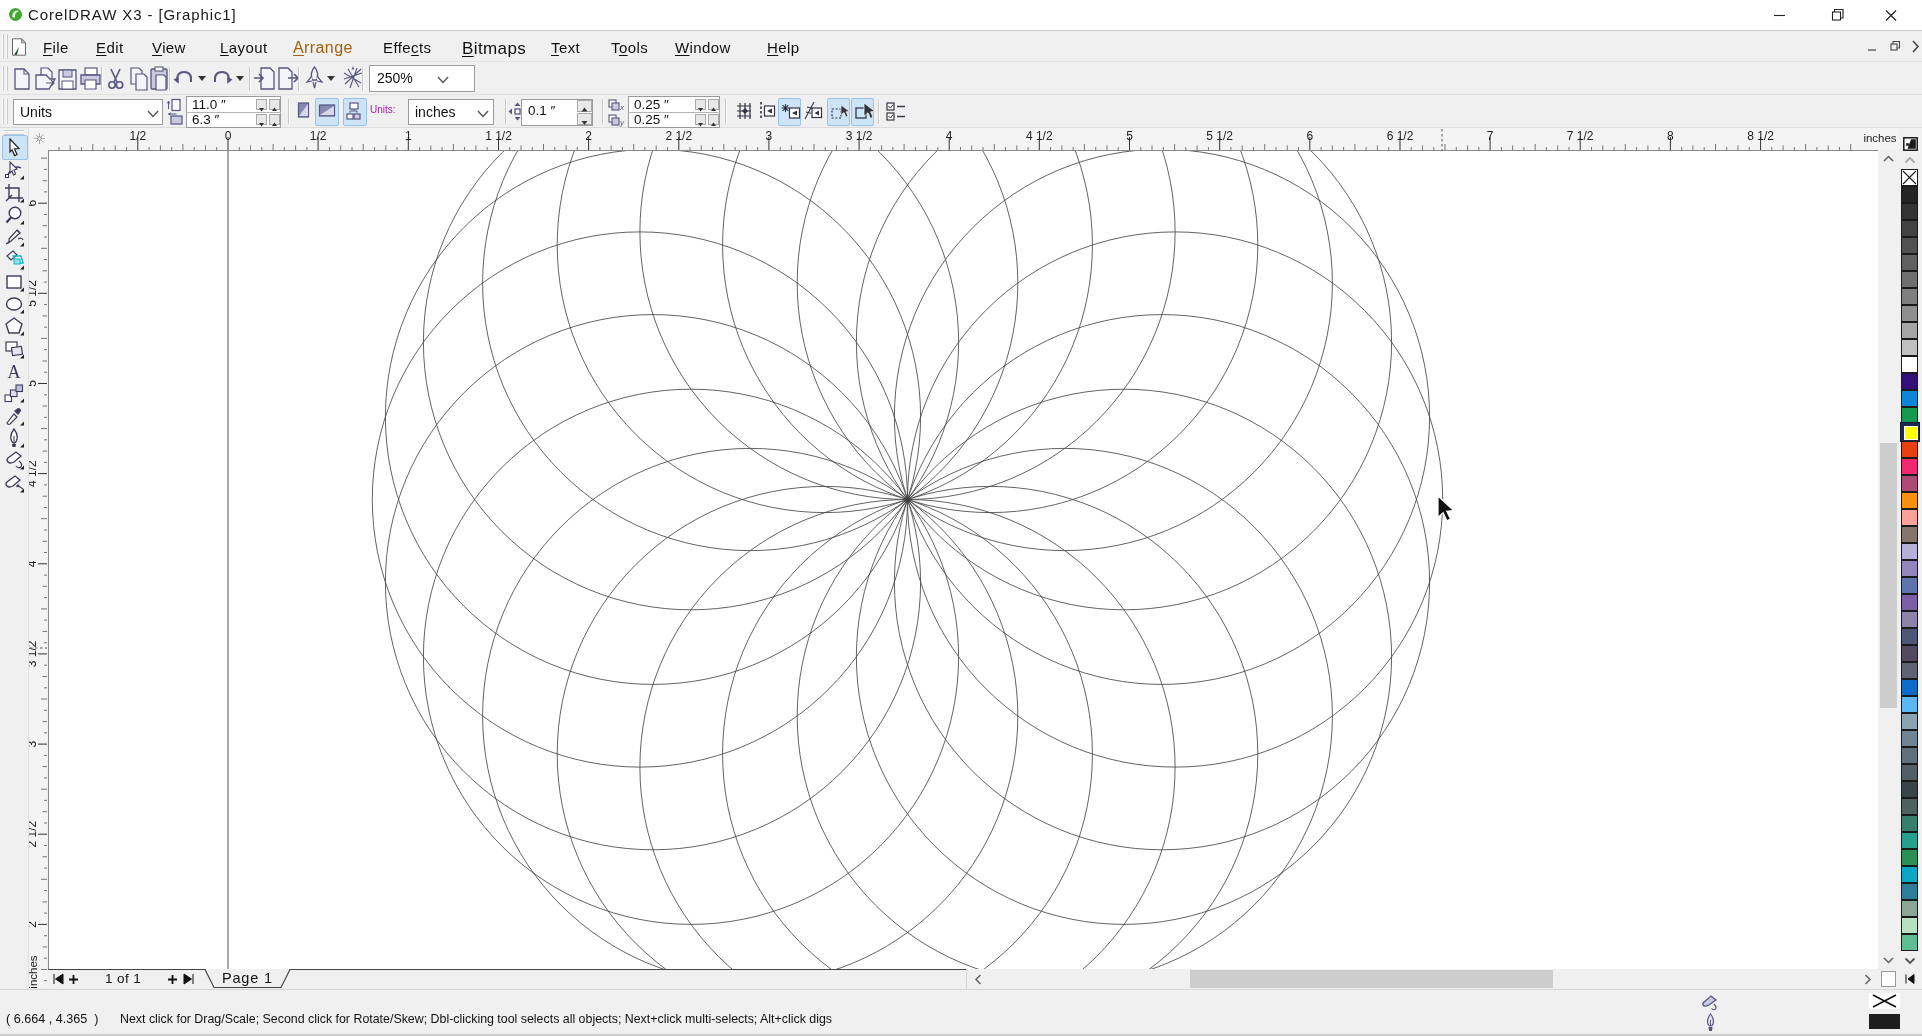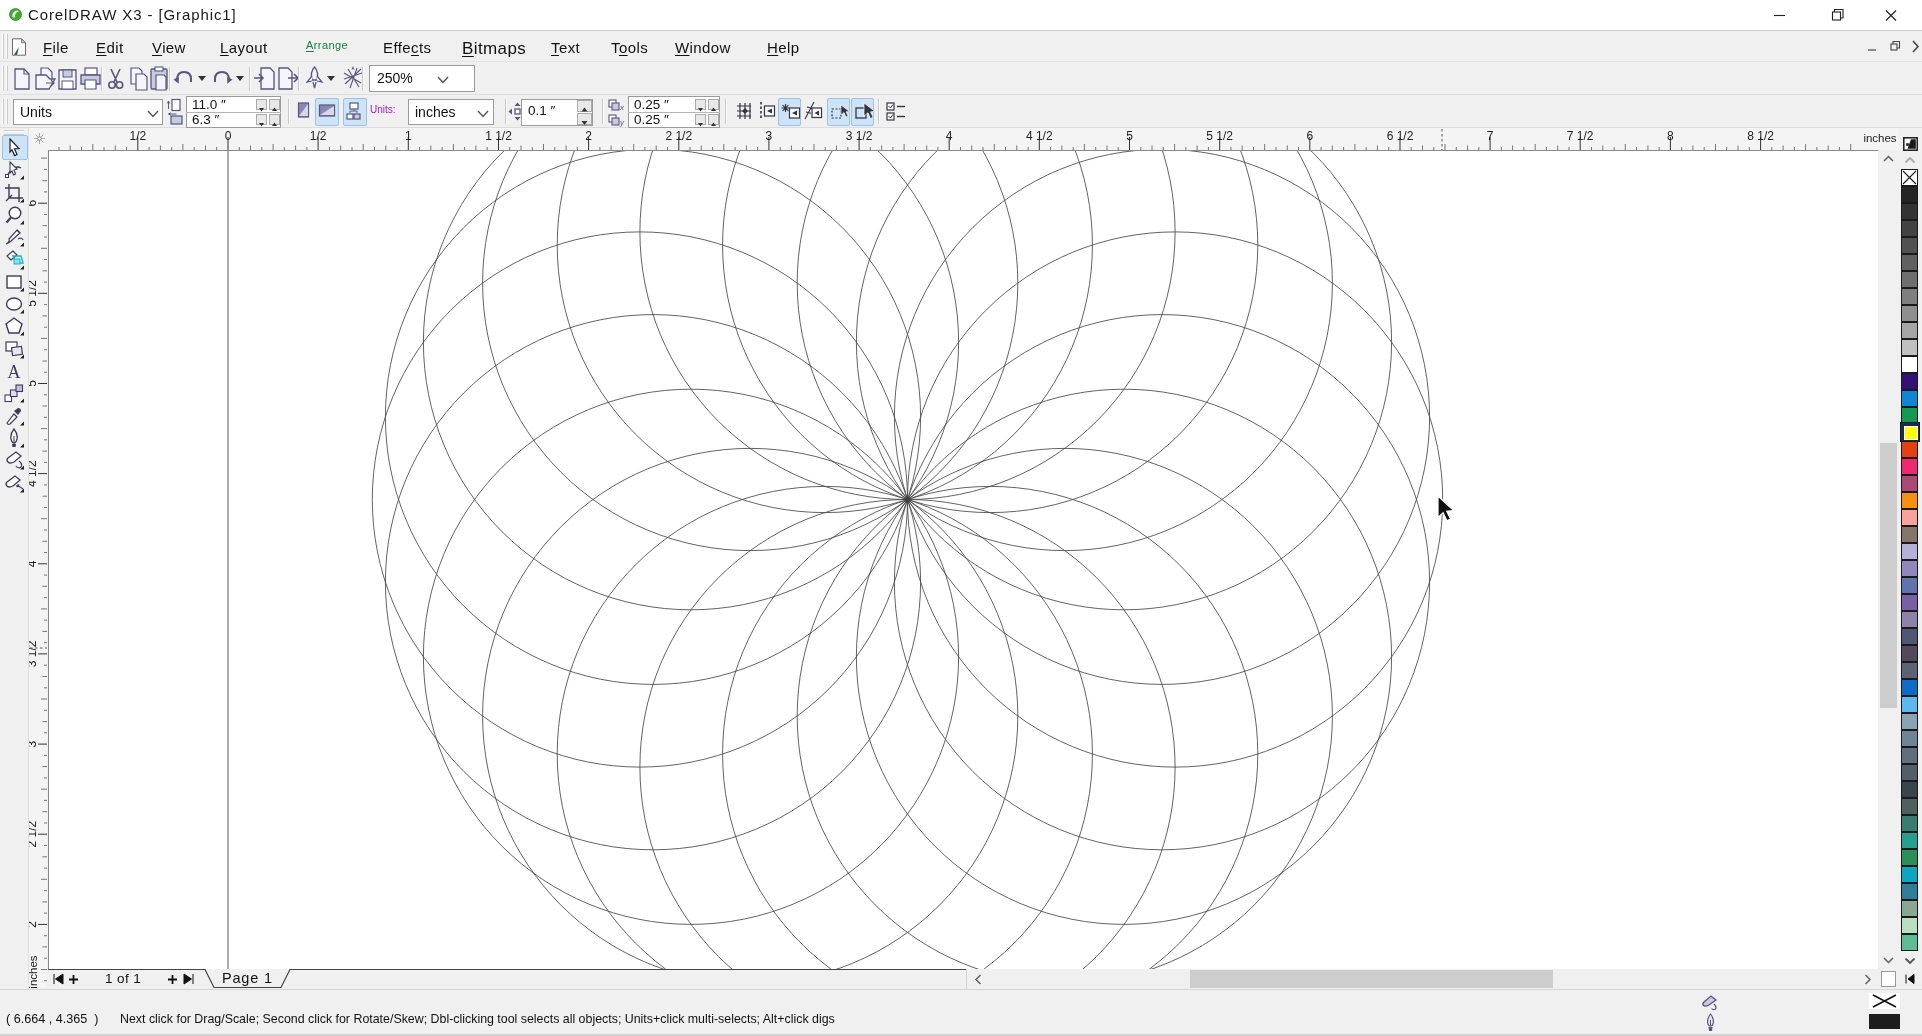--- a/index.html
+++ b/index.html
@@ -25,21 +25,21 @@
 <div class="ab" style="left:6px;top:34px;width:2px;height:25px;border-left:1px solid #fdfdfd;border-right:1px solid #c9c9c9"></div>
 <svg class="ab" style="left:11px;top:38px" width="16" height="18" viewBox="0 0 16 18">
     <path d="M1.5 .8 H10.5 L14.5 4.8 V17.2 H1.5 Z" fill="#fdfdfd" stroke="#6a6a6a" stroke-width="1"></path>
     <path d="M10.5 .8 L10.5 4.8 H14.5 Z" fill="#cfcfcf" stroke="#6a6a6a" stroke-width="0.8"></path>
     <path d="M3 16.8 L8 9 L6 16.8Z" fill="#1d5c20"></path>
   </svg>
 <div class="ab" style="left:43px;top:39px;font-size:15px;letter-spacing:0.4px;color:#111"><u>F</u>ile</div>
 <div class="ab" style="left:96px;top:39px;font-size:15px;letter-spacing:0.4px;color:#111"><u>E</u>dit</div>
 <div class="ab" style="left:152px;top:39px;font-size:15px;letter-spacing:0.4px;color:#111"><u>V</u>iew</div>
 <div class="ab" style="left:220px;top:39px;font-size:15px;letter-spacing:0.4px;color:#111"><u>L</u>ayout</div>
-<div class="ab" style="left:306px;top:39px;font-size:11px;letter-spacing:0.4px;color:#15803d"><u>A</u>rrange</div>
+<div class="ab" style="left:293px;top:39px;font-size:16px;letter-spacing:0.4px;color:#a16207"><u>A</u>rrange</div>
 <div class="ab" style="left:383px;top:39px;font-size:15px;letter-spacing:0.4px;color:#111">Effe<u>c</u>ts</div>
 <div class="ab" style="left:462px;top:39px;font-size:17px;letter-spacing:0.4px;color:#111"><u>B</u>itmaps</div>
 <div class="ab" style="left:551px;top:39px;font-size:15px;letter-spacing:0.4px;color:#111"><u>T</u>ext</div>
 <div class="ab" style="left:611px;top:39px;font-size:15px;letter-spacing:0.4px;color:#111">T<u>o</u>ols</div>
 <div class="ab" style="left:675px;top:39px;font-size:15px;letter-spacing:0.4px;color:#111"><u>W</u>indow</div>
 <div class="ab" style="left:767px;top:39px;font-size:15px;letter-spacing:0.4px;color:#111"><u>H</u>elp</div>
 <svg class="ab" style="left:1862px;top:31px" width="60" height="31" viewBox="0 0 60 31">
     <path d="M6 19 H14" stroke="#444" stroke-width="1.2"></path>
     <rect x="29" y="13" width="6" height="6" fill="none" stroke="#444" stroke-width="1.1"></rect>
     <path d="M31 13 V10.5 H37.5 V17 H35" fill="none" stroke="#444" stroke-width="1.1"></path>
@@ -502,21 +502,21 @@
     </svg>
     <div class="ab" style="left:223px;top:1px;width:363px;height:18px;background:#cdcdcd"></div>
   </div>
 <div class="ab" style="left:1879px;top:969px;width:19px;height:20px;background:#f0f0f0"></div>
 <div class="ab" style="left:1881px;top:971px;width:15px;height:16px;background:#fff;border:1px solid #999"></div>
 <svg class="ab" style="left:1904px;top:973px" width="12" height="12" viewBox="0 0 12 12">
     <path d="M2 1.5 V10.5 M10 1.5 L4 6 L10 10.5Z" fill="#111" stroke="#111" stroke-width="1"></path>
   </svg>
 <div class="ab" style="left:0;top:989px;width:1922px;height:47px;background:#f0f0f0;border-top:1px solid #d5d5d5;border-bottom:2px solid #cfcfcf"></div>
 <div class="ab" style="left:6px;top:1012px;font-size:12.6px;color:#111">( 6.664 , 4.365&nbsp;&nbsp;)</div>
-<div class="ab" style="left:120px;top:1012px;font-size:12.4px;color:#111">Next click for Drag/Scale; Second click for Rotate/Skew; Dbl-clicking tool selects all objects; Units+click multi-selects; Alt+click digs</div>
+<div class="ab" style="left:120px;top:1012px;font-size:12.4px;color:#111">Next click for Drag/Scale; Second click for Rotate/Skew; Dbl-clicking tool selects all objects; Next+click multi-selects; Alt+click digs</div>
 <svg class="ab" style="left:1700px;top:994px" width="20" height="17" viewBox="0 0 20 17">
     <path d="M4 8 L11 2 L16 6 L9 11 Q5 13 3.5 11.5 Q2 10 4 8Z" fill="#c9c9e0" stroke="#56567e" stroke-width="1.3"></path>
     <path d="M14 10 Q17 13 15.5 15 Q13 16.5 11.5 14.5" fill="none" stroke="#56567e" stroke-width="1.2"></path>
   </svg>
 <svg class="ab" style="left:1704px;top:1013px" width="13" height="19" viewBox="0 0 13 19">
     <path d="M6.5 1 Q10 5.5 9.3 10 Q8.8 13 6.5 13 Q4.2 13 3.7 10 Q3 5.5 6.5 1Z" fill="#e6e6f2" stroke="#56567e" stroke-width="1.2"></path>
     <path d="M6.5 7 V13" stroke="#56567e" stroke-width="1"></path>
     <path d="M4.5 14 H8.5 L8 18 H5Z" fill="#56567e"></path>
   </svg>
 <div class="ab" style="left:1869px;top:993px;width:31px;height:16px;background:#fff"><svg width="31" height="16" viewBox="0 0 31 16">

